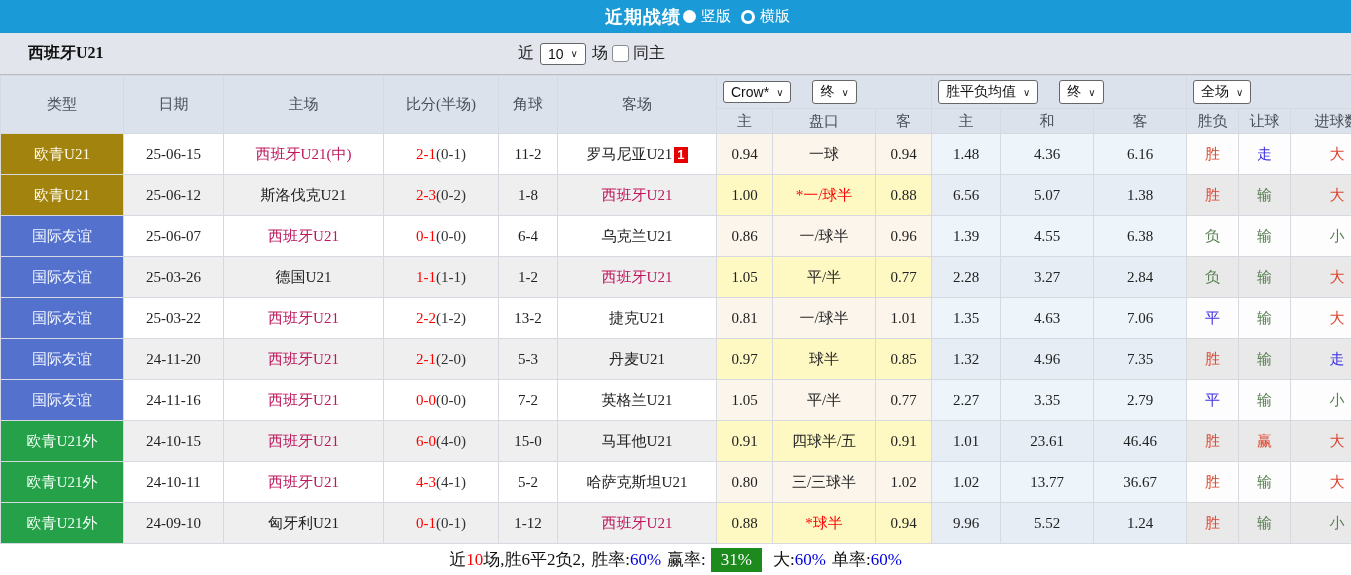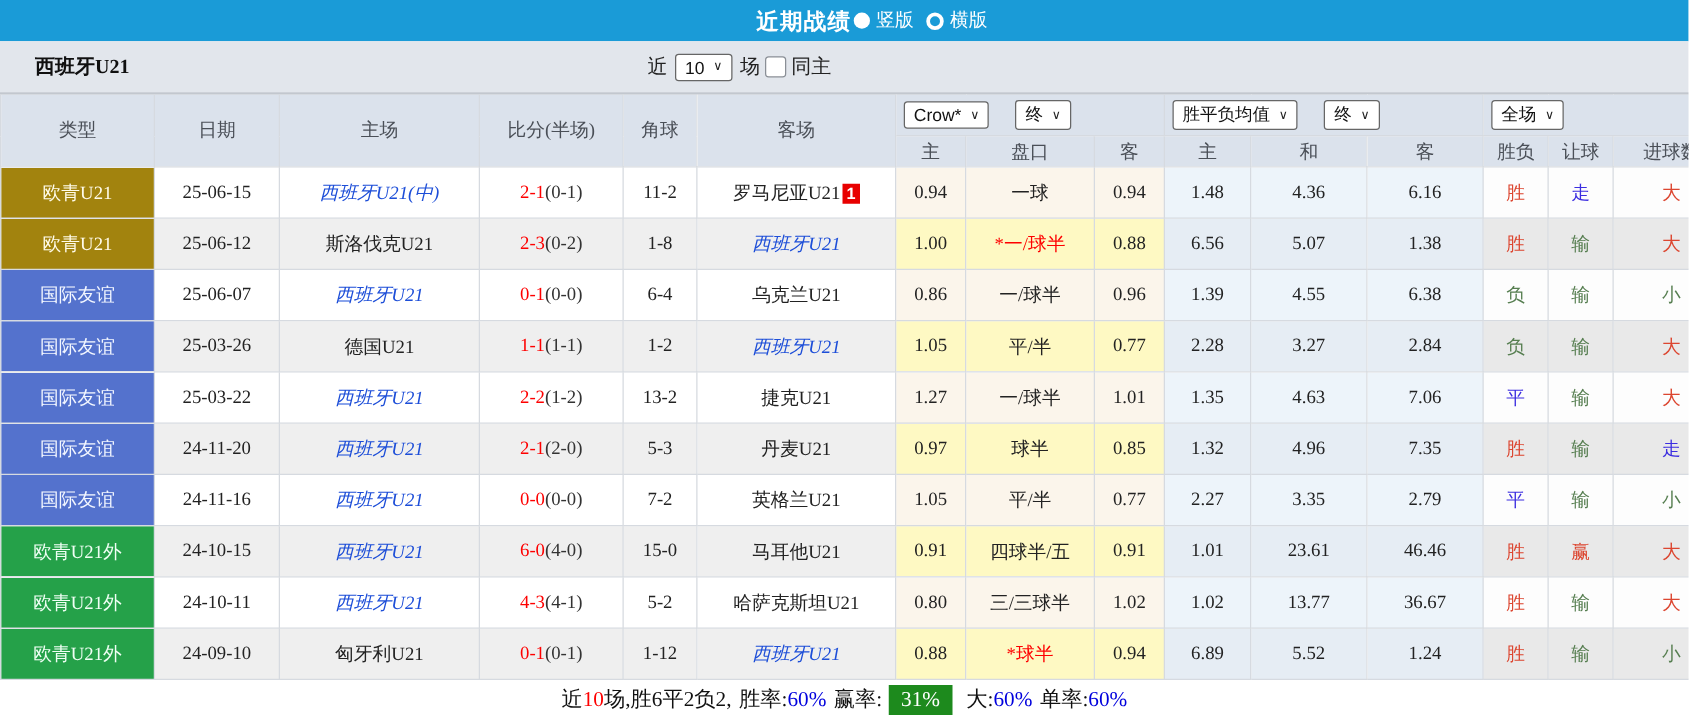--- a/index.html
+++ b/index.html
@@ -40,21 +40,21 @@
   td.odds{background:#fbf5eb;}       tr.even td.odds{background:#fef9c3;margin-top:28px;}
   td.avg{background:#edf4fa;}        tr.even td.avg{background:#e6edf4;}
   td.res{background:#fdfdfd;}        tr.even td.res{background:#e9e9e9;}
   
   .t-gold{background:#a2830e;color:#fffbe9;}
   .t-blue{background:#5472cd;color:#f2f6ff;}
   .t-green{background:#25a149;color:#effff4;}
   
   .ft{color:#fe0000;}
   .ht{color:#333;}
-  .green{color:#1d4ed8;font-style:italic;}
+  .green{color:#be185d;}
   .hred{color:#fe0000;}
   .r-red{color:#dc4630;}
   .r-green{color:#567e50;}
   .r-blue{color:#3c2ee0;}
   .badge{display:inline-block;background:#e80000;color:#fff;font-size:13px;line-height:16px;
          padding:0 3px;margin-left:2px;font-weight:bold;font-family:"Liberation Sans",sans-serif;}
   
   .footer{height:31px;display:flex;align-items:center;justify-content:center;font-size:17px;color:#111;}
   .f-red{color:#fe0000;}
   .f-blue{color:#0000dd;text-align:right;}
@@ -228,21 +228,21 @@
           <td class="res r-green">输</td>
           <td class="res r-red">大</td>
         </tr>
         <tr class="odd">
           <td class="t-blue">国际友谊</td>
           <td class="plain">25-03-22</td>
           <td class="plain"><span class="green">西班牙U21</span></td>
           <td class="plain"><span class="ft">2-2</span><span class="ht">(1-2)</span></td>
           <td class="plain">13-2</td>
           <td class="plain"><span class="">捷克U21</span></td>
-          <td class="odds">1.27</td>
+          <td class="odds">0.81</td>
           <td class="odds ">一/球半</td>
           <td class="odds">1.01</td>
           <td class="avg">1.35</td>
           <td class="avg">4.63</td>
           <td class="avg">7.06</td>
           <td class="res r-blue">平</td>
           <td class="res r-green">输</td>
           <td class="res r-red">大</td>
         </tr>
         <tr class="even">
@@ -316,21 +316,21 @@
         <tr class="even">
           <td class="t-green">欧青U21外</td>
           <td class="plain">24-09-10</td>
           <td class="plain"><span class="">匈牙利U21</span></td>
           <td class="plain"><span class="ft">0-1</span><span class="ht">(0-1)</span></td>
           <td class="plain">1-12</td>
           <td class="plain"><span class="green">西班牙U21</span></td>
           <td class="odds">0.88</td>
           <td class="odds hred">*球半</td>
           <td class="odds">0.94</td>
-          <td class="avg">6.89</td>
+          <td class="avg">9.96</td>
           <td class="avg">5.52</td>
           <td class="avg">1.24</td>
           <td class="res r-red">胜</td>
           <td class="res r-green">输</td>
           <td class="res r-green">小</td>
         </tr>
       </tbody>
   </table>
 
   <div class="footer">

